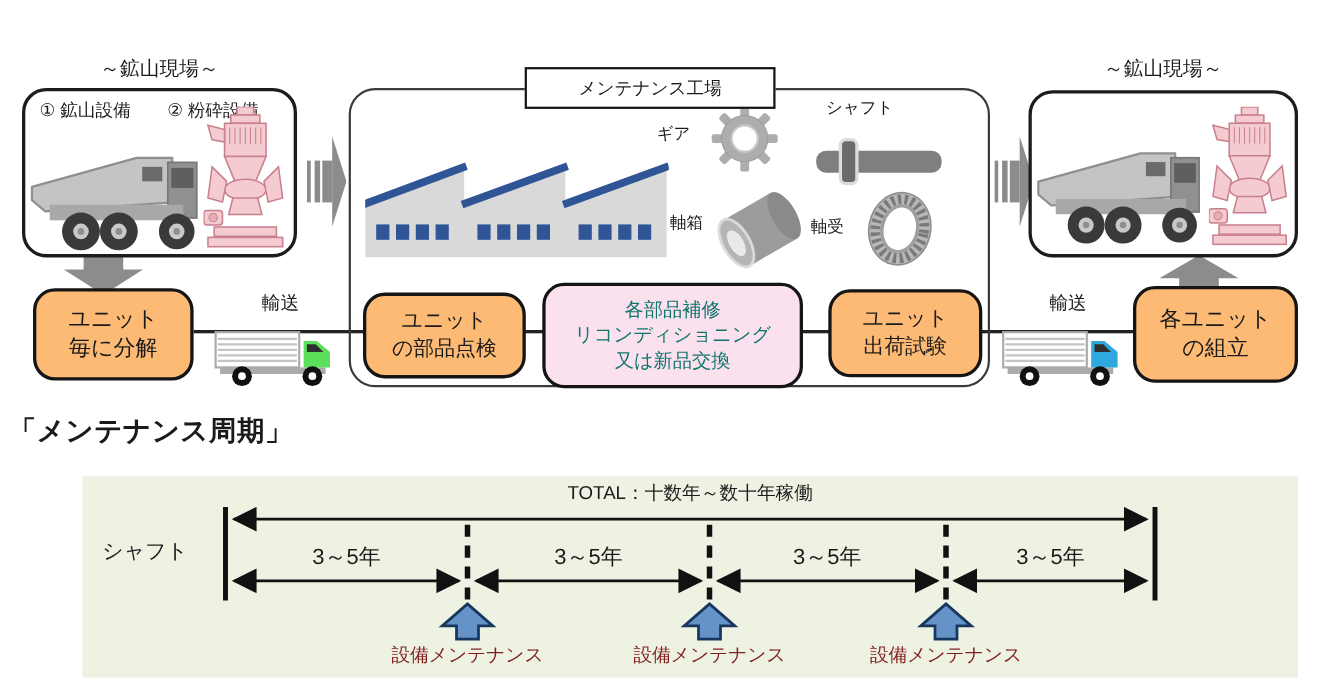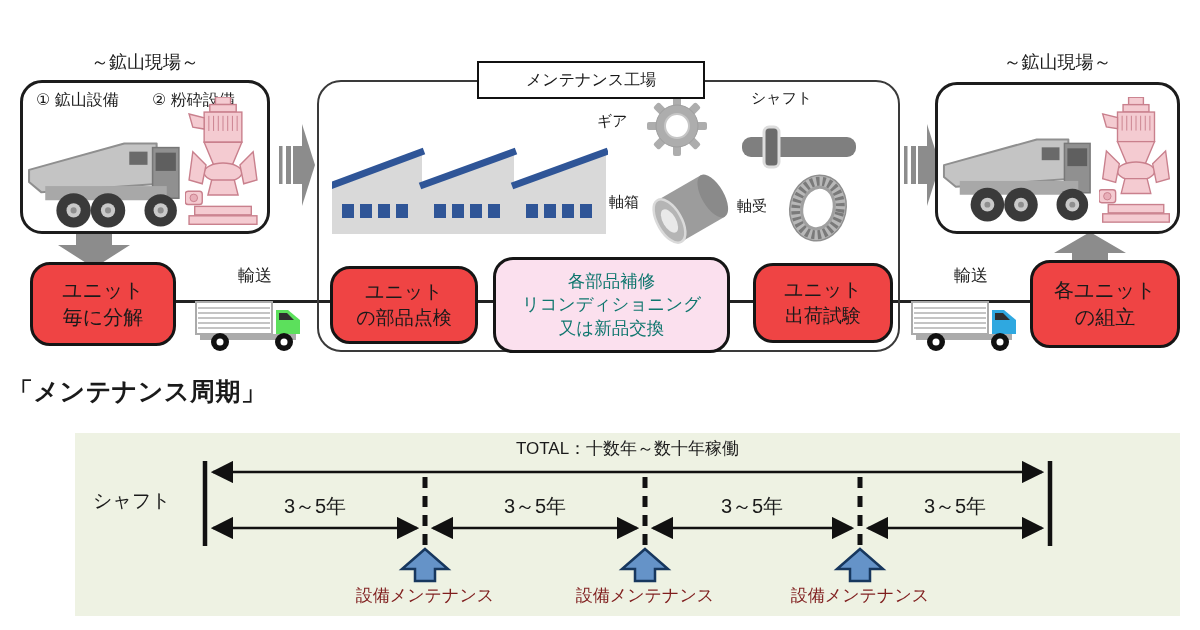--- a/index.html
+++ b/index.html
@@ -2,21 +2,21 @@
 <html><head>
 <meta charset="utf-8">
 <style>
   html,body{margin:0;padding:0;background:#fff;}
   .canvas{position:relative;width:1200px;height:630px;background:#ffffff;overflow:hidden;
           font-family:"Liberation Sans","DejaVu Sans",sans-serif;color:#1a1a1a;}
   .abs{position:absolute;}
   .sec-title{font-size:26px;font-weight:bold;letter-spacing:.5px;}
   .site-label{font-size:18px;text-align:center;}
   .equip-label{font-size:16px;}
-  .rbox{border:3px solid #151515;border-radius:20px;background:#ef4444;display:flex;
+  .rbox{border:3px solid #151515;border-radius:20px;background:#fdba74;display:flex;
         align-items:center;justify-content:center;text-align:center;white-space:pre-line;
         line-height:1.35;z-index:3;box-sizing:border-box;}
   .sitebox{border:3px solid #1c1c1c;border-radius:22px;background:#fff;z-index:2;box-sizing:border-box;}
   .factorybox{border:2.5px solid #3a3a3a;border-radius:24px;background:transparent;z-index:2;box-sizing:border-box;}
   .factory-title{border:2.5px solid #111;background:#fff;display:flex;align-items:center;justify-content:center;
                  font-size:16px;z-index:4;box-sizing:border-box;}
   .pinkbox{background:#FBE0EE;color:#0f766e;font-size:17.5px;}
   .part-label{font-size:15px;}
   .transport-label{font-size:17px;text-align:center;z-index:3;}
   .connector{background:#222;height:3px;z-index:1;}

